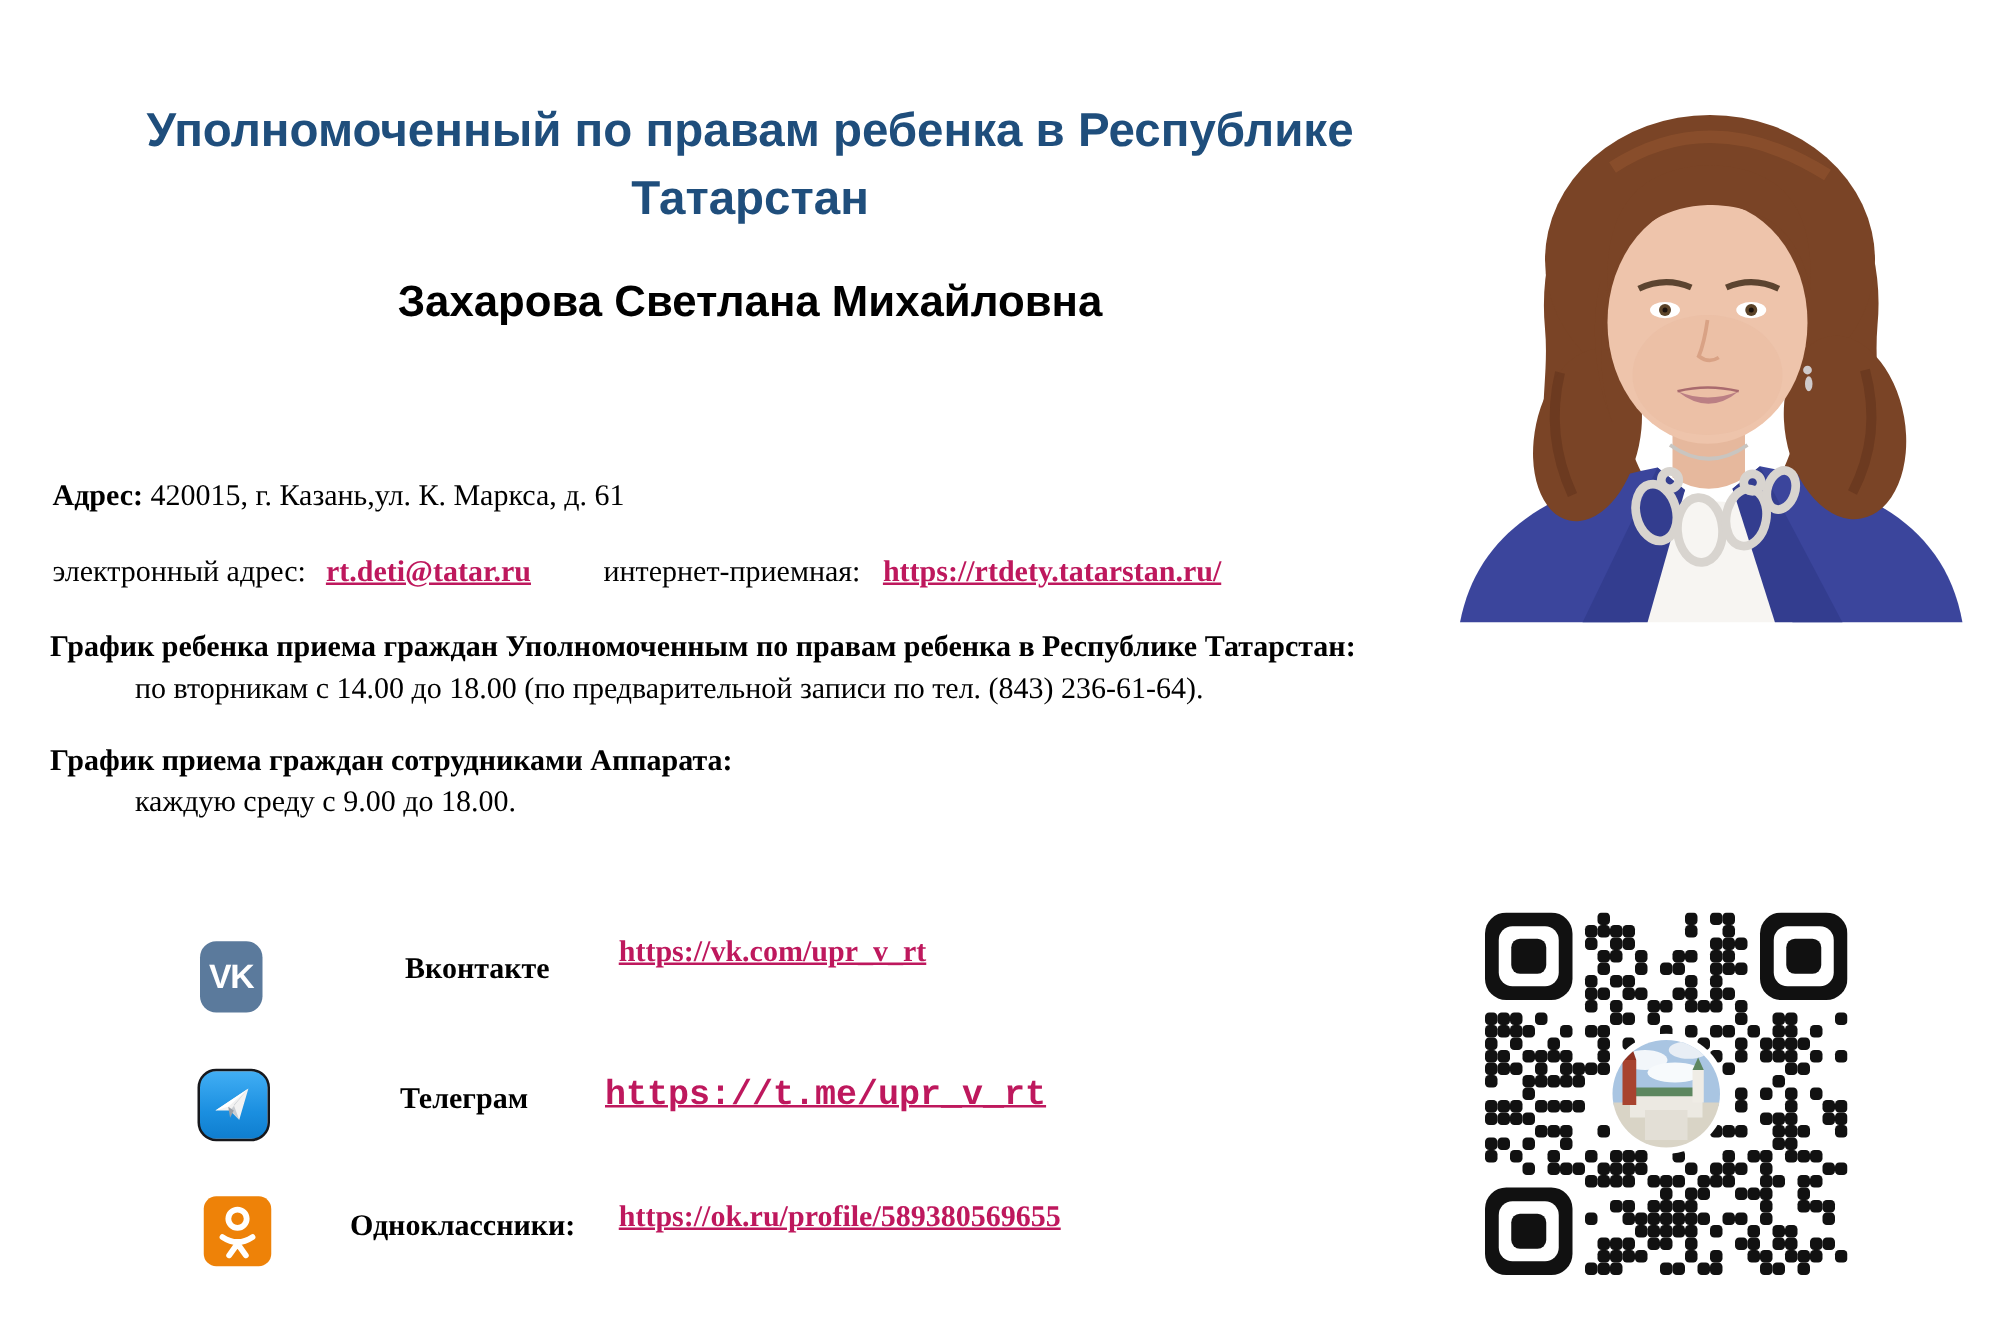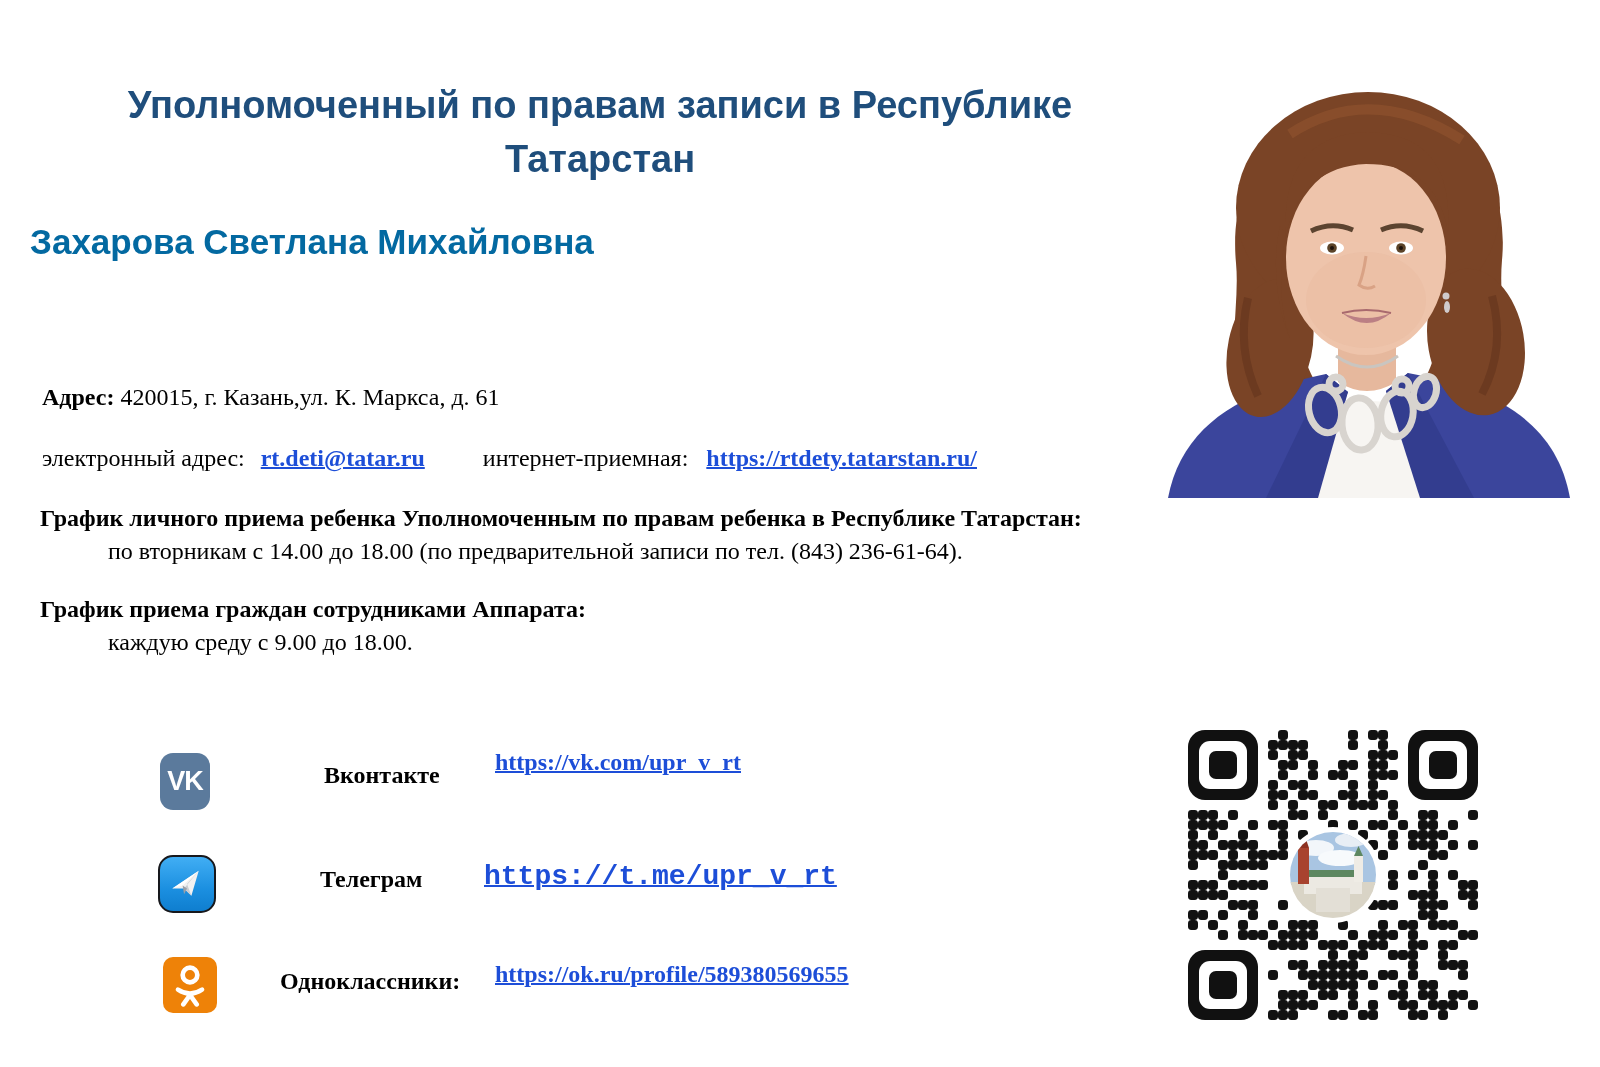--- a/index.html
+++ b/index.html
@@ -3,28 +3,28 @@
 <meta charset="utf-8">
 <style>
   html,body{margin:0;padding:0;background:#ffffff;}
   #page{position:relative;width:1600px;height:1067px;background:#ffffff;overflow:hidden;
         font-family:"Liberation Serif", serif;color:#000;}
 
   
   .title-block{position:absolute;left:30px;top:78px;width:1140px;text-align:center;
                font-family:"Liberation Sans", sans-serif;font-weight:bold;
                font-size:38px;line-height:54px;color:#1f4e7c;}
-  .name-block{position:absolute;left:30px;top:222px;width:1140px;text-align:left;
+  .name-block{position:absolute;left:30px;top:222px;width:1140px;text-align:center;
               font-family:"Liberation Sans", sans-serif;font-weight:bold;
-              font-size:35px;color:#0369a1;}
+              font-size:35px;color:#000000;}
 
   
   .serif{font-size:24px;font-family:"Liberation Serif", serif;white-space:nowrap;}
   .b{font-weight:bold;}
-  a.doc-link, .doc-link{color:#1d4ed8;font-weight:bold;text-decoration:underline;
+  a.doc-link, .doc-link{color:#be185d;font-weight:bold;text-decoration:underline;
             text-decoration-thickness:2px;cursor:pointer;}
 
   .addr-line{position:absolute;left:42px;top:384px;}
   .email-line{position:absolute;left:42px;top:445px;}
   .email-line .gap1{margin-left:10px;}
   .email-line .gap2{margin-left:52px;}
   .email-line .gap3{margin-left:12px;}
 
   .sched1-title{position:absolute;left:40px;top:505px;}
   .sched1-detail{position:absolute;left:108px;top:538px;}
@@ -53,21 +53,21 @@
   
   .portrait{position:absolute;left:1140px;top:48px;width:460px;height:450px;}
   .qr{position:absolute;left:1188px;top:730px;width:290px;height:290px;}
 </style>
 </head>
 <body>
 
 <div id="page">
 
   <div class="title-block">
-    <div>Уполномоченный по правам записи в Республике</div>
+    <div>Уполномоченный по правам ребенка в Республике</div>
     <div>Татарстан</div>
   </div>
   <div class="name-block">Захарова Светлана Михайловна</div>
 
   <svg class="portrait" viewBox="0 0 460 450" aria-hidden="true">
 
     <path d="M228,48 C135,48 88,130 96,215 C100,258 86,300 104,332 C122,362 164,368 180,342 C152,298 148,235 162,183 L295,183 C308,235 306,298 280,340 C296,370 340,366 356,332 C372,302 358,258 362,212 C370,128 320,48 228,48 Z" fill="#7a4426"></path>
     <ellipse cx="228" cy="160" rx="132" ry="116" fill="#7a4426"></ellipse>
     <path d="M150,86 Q230,34 322,92" stroke="#94552f" stroke-width="10" fill="none" opacity="0.55"></path>
 
@@ -122,21 +122,21 @@
     <span class="b">Адрес:</span><span> 420015, г. Казань,ул. К. Маркса, д. 61</span>
   </div>
 
   <div class="serif email-line">
     <span>электронный адрес:</span>
     <span class="doc-link gap1">rt.deti@tatar.ru</span>
     <span class="gap2">интернет-приемная:</span>
     <span class="doc-link gap3">https://rtdety.tatarstan.ru/</span>
   </div>
 
-  <div class="serif b sched1-title">График личного приема ребенка Уполномоченным по правам ребенка в Республике Татарстан:</div>
+  <div class="serif b sched1-title">График ребенка приема граждан Уполномоченным по правам ребенка в Республике Татарстан:</div>
   <div class="serif sched1-detail">по вторникам с 14.00 до 18.00 (по предварительной записи  по тел. (843) 236-61-64).</div>
   <div class="serif b sched2-title">График приема граждан сотрудниками Аппарата:</div>
   <div class="serif sched2-detail">каждую среду с 9.00 до 18.00.</div>
 
   <div class="icon-box vk-icon">
     <span>VK</span>
   </div>
   <div class="serif social-label vk-label">Вконтакте</div>
   <div class="serif vk-links">
     <div class="doc-link">https://vk.com/upr_v_rt</div>

